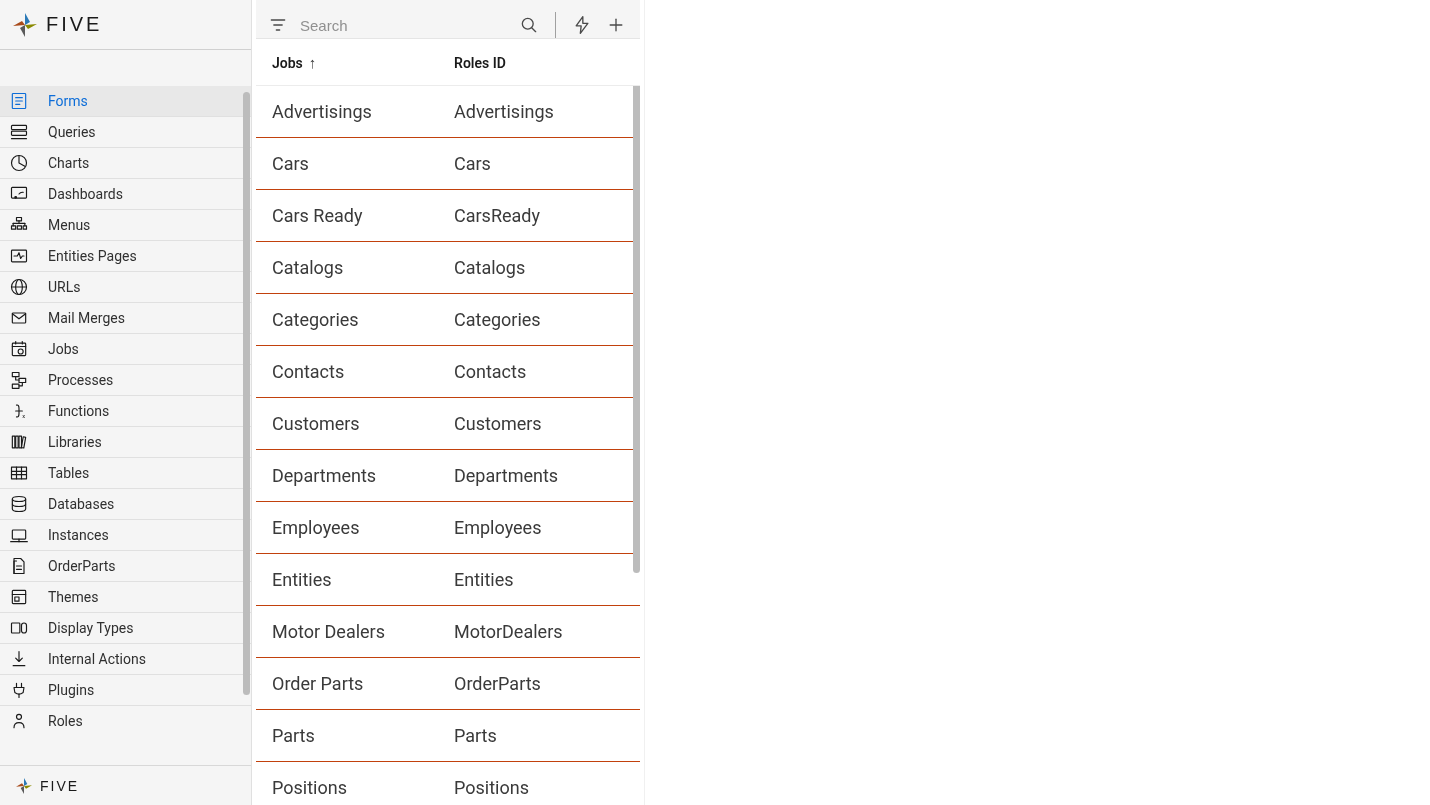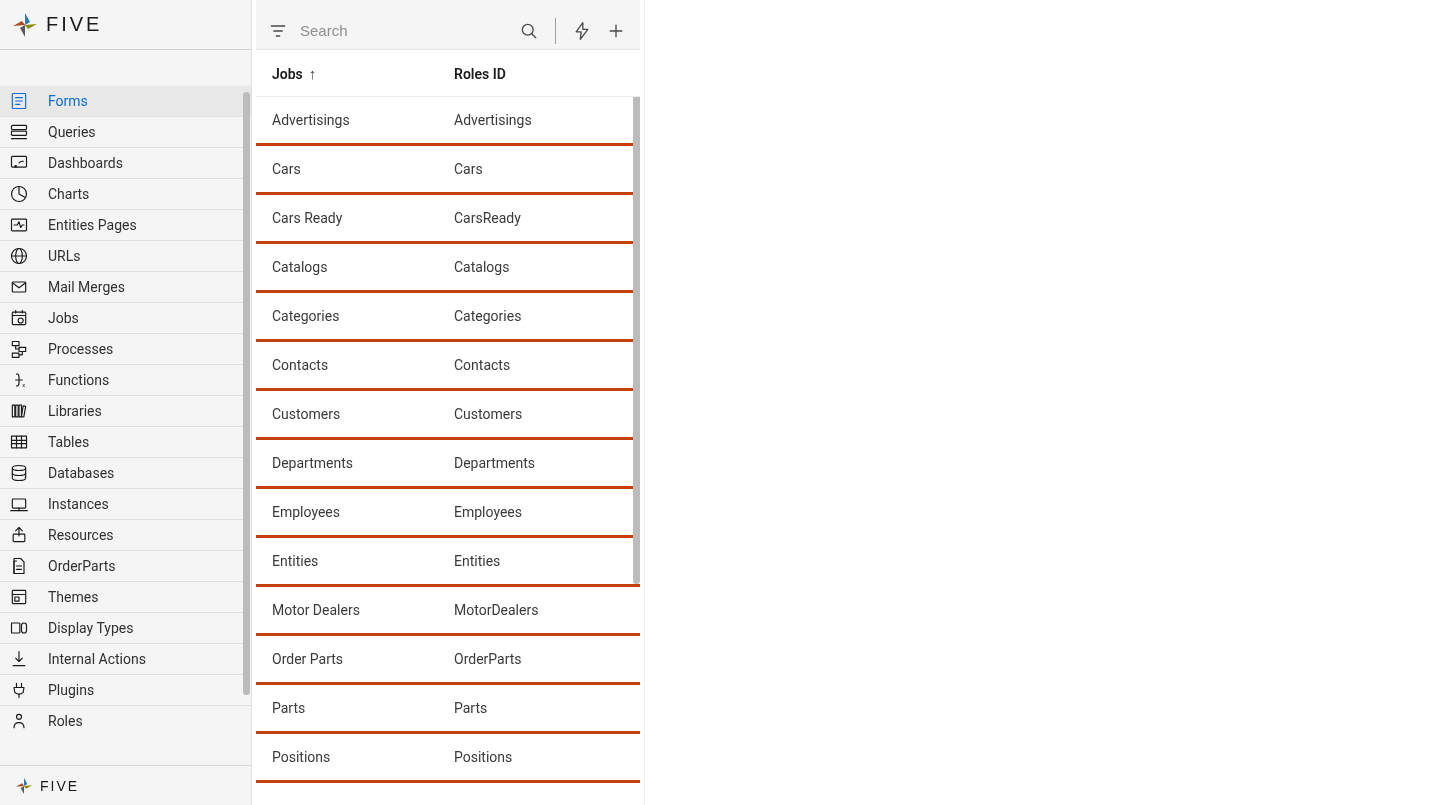--- a/index.html
+++ b/index.html
@@ -200,23 +200,23 @@
     border-bottom: 1px solid #ececec;
   }
   .col-title { width: 182px; display:flex; align-items:center; gap:6px;}
   .col-action { flex:1; }
 
   .sort-arrow { font-size: 15px; color:#404040; line-height: 1;}
 
   .table-row {
     display: flex;
     padding: 15px 16px;
-    border-bottom: 3px solid #c2410c;
+    border-bottom: 1px solid #c2410c;
     cursor: pointer;
-    font-size: 14px;
+    font-size: 18px;
     color: #3a3a3a;
     align-items: center;
   }
 
   
   .middle-fake-scrollbar {
     position:absolute;
     right:0px;
     top:4px;
     width:7px;
@@ -270,35 +270,50 @@
               <rect x="3" y="4" width="18" height="5" rx="1"></rect>
               <rect x="3" y="11" width="18" height="5" rx="1"></rect>
               <line x1="3" y1="20" x2="21" y2="20"></line>
             </svg>
           </span>
           <span>Queries</span>
         </div>
         <div class="nav-item">
           <span class="nav-icon">
             <svg viewBox="0 0 24 24">
+              <circle cx="12" cy="12" r="9"></circle>
+              <path d="M12 3 L12 12 L19 16"></path>
+            </svg>
+          </span>
+          <span>Charts</span>
+        </div>
+        <div class="nav-item">
+          <span class="nav-icon">
+            <svg viewBox="0 0 24 24">
               <rect x="3" y="4" width="18" height="13" rx="1"></rect>
               <circle cx="8" cy="16" r="1" fill="#1a1a1a"></circle>
               <path d="M12 12 A5 5 0 0 1 17 10"></path>
             </svg>
           </span>
           <span>Dashboards</span>
         </div>
         <div class="nav-item">
           <span class="nav-icon">
             <svg viewBox="0 0 24 24">
-              <circle cx="12" cy="12" r="9"></circle>
-              <path d="M12 3 L12 12 L19 16"></path>
-            </svg>
-          </span>
-          <span>Charts</span>
+              <rect x="9" y="3" width="6" height="4"></rect>
+              <rect x="3" y="13" width="5" height="4"></rect>
+              <rect x="10" y="13" width="5" height="4"></rect>
+              <rect x="17" y="13" width="4" height="4"></rect>
+              <line x1="12" y1="7" x2="12" y2="10"></line>
+              <line x1="5" y1="13" x2="5" y2="10"></line>
+              <line x1="19" y1="13" x2="19" y2="10"></line>
+              <line x1="5" y1="10" x2="19" y2="10"></line>
+            </svg>
+          </span>
+          <span>Menus</span>
         </div>
         <div class="nav-item">
           <span class="nav-icon">
             <svg viewBox="0 0 24 24">
               <rect x="3" y="5" width="18" height="14" rx="1"></rect>
               <polyline points="6 12 10 12 12 8 14 15 16 12 18 12"></polyline>
             </svg>
           </span>
           <span>Entities Pages</span>
         </div>
@@ -389,29 +404,20 @@
         </div>
         <div class="nav-item">
           <span class="nav-icon">
             <svg viewBox="0 0 24 24">
               <rect x="4" y="6" width="16" height="11" rx="1"></rect>
               <line x1="2" y1="20" x2="22" y2="20"></line>
               <line x1="12" y1="17" x2="12" y2="20"></line>
             </svg>
           </span>
           <span>Instances</span>
-        </div>
-        <div class="nav-item">
-          <span class="nav-icon">
-            <svg viewBox="0 0 24 24">
-              <rect x="5" y="11" width="14" height="9" rx="1"></rect>
-              <path d="M12 3 L12 13 M8 7 L12 3 L16 7"></path>
-            </svg>
-          </span>
-          <span>Resources</span>
         </div>
         <div class="nav-item">
           <span class="nav-icon">
             <svg viewBox="0 0 24 24">
               <path d="M6 3 L14 3 L18 7 L18 21 L6 21 Z"></path>
               <path d="M9 6 L6 6 L6 21"></path>
               <line x1="9" y1="12" x2="15" y2="12"></line>
               <line x1="9" y1="16" x2="15" y2="16"></line>
             </svg>
           </span>

